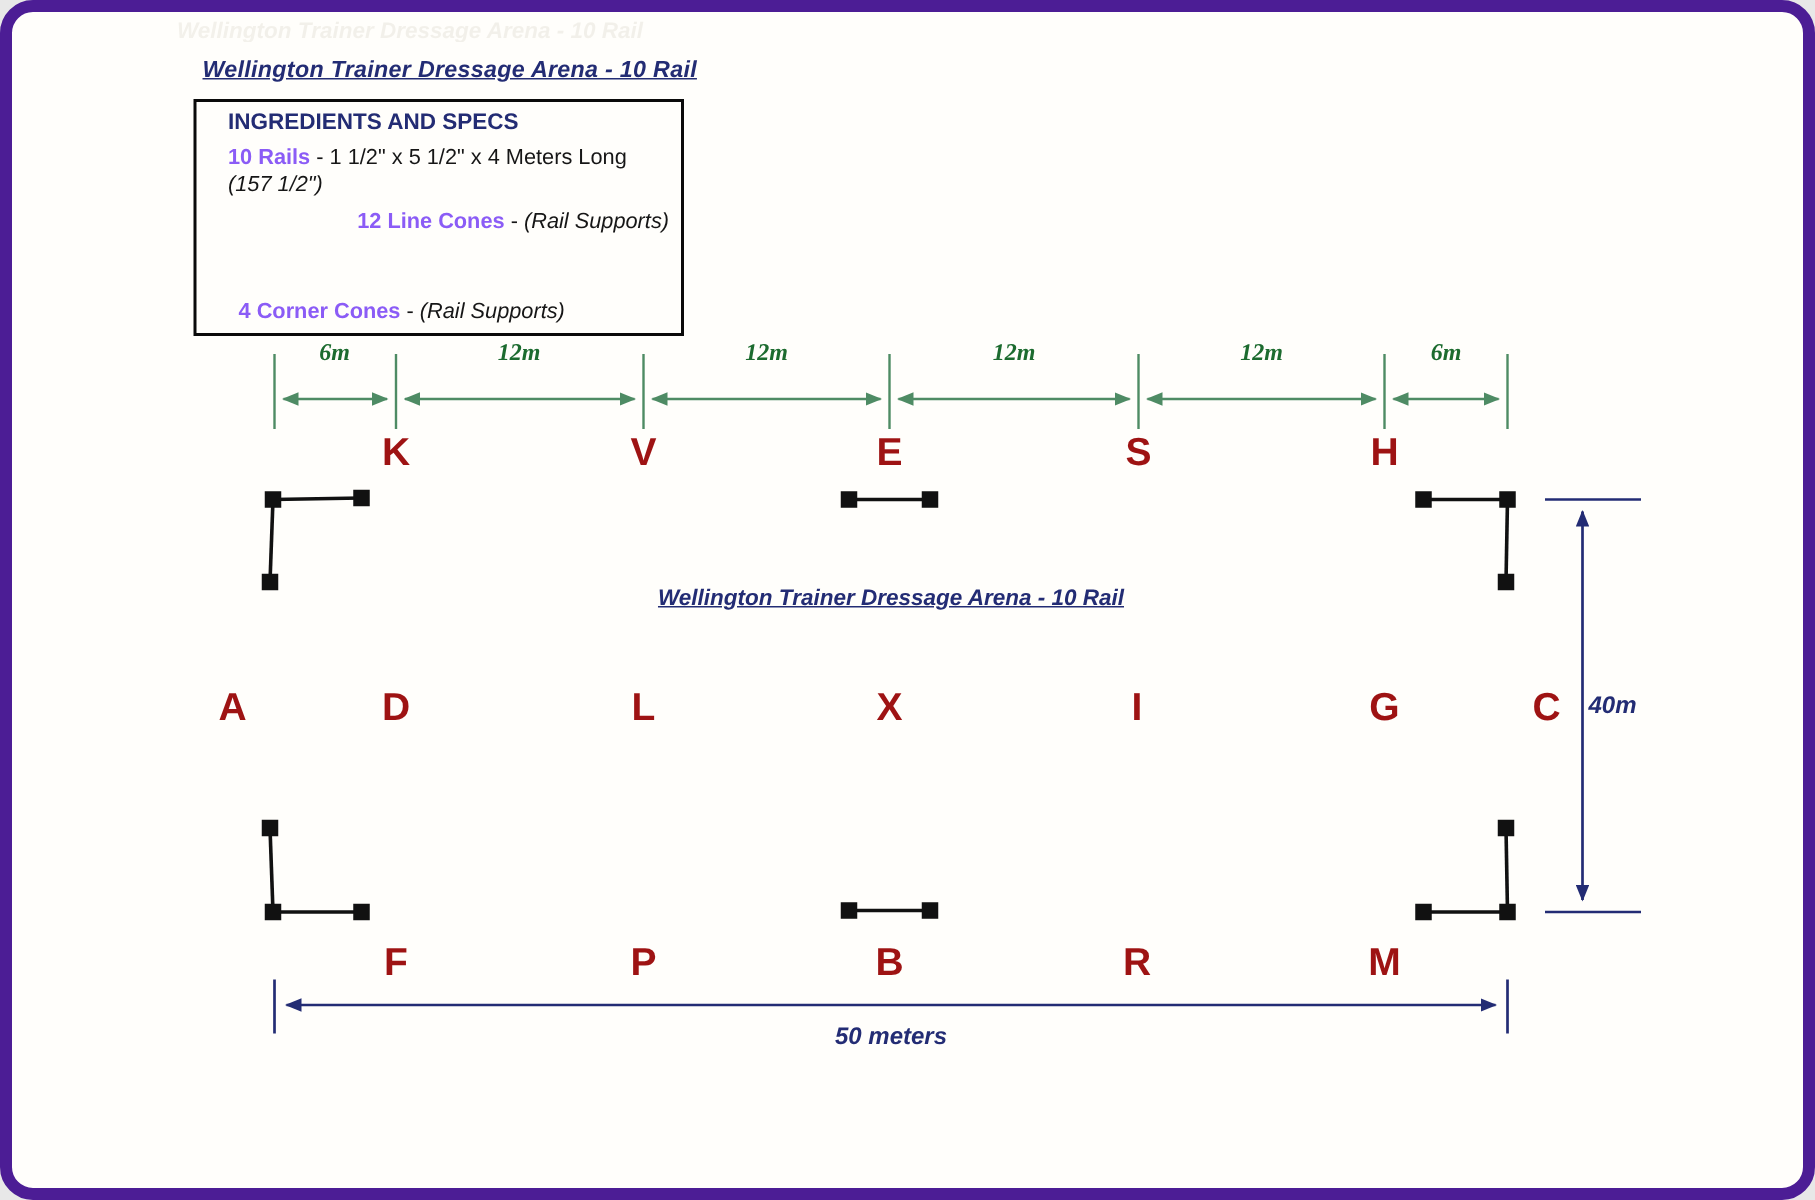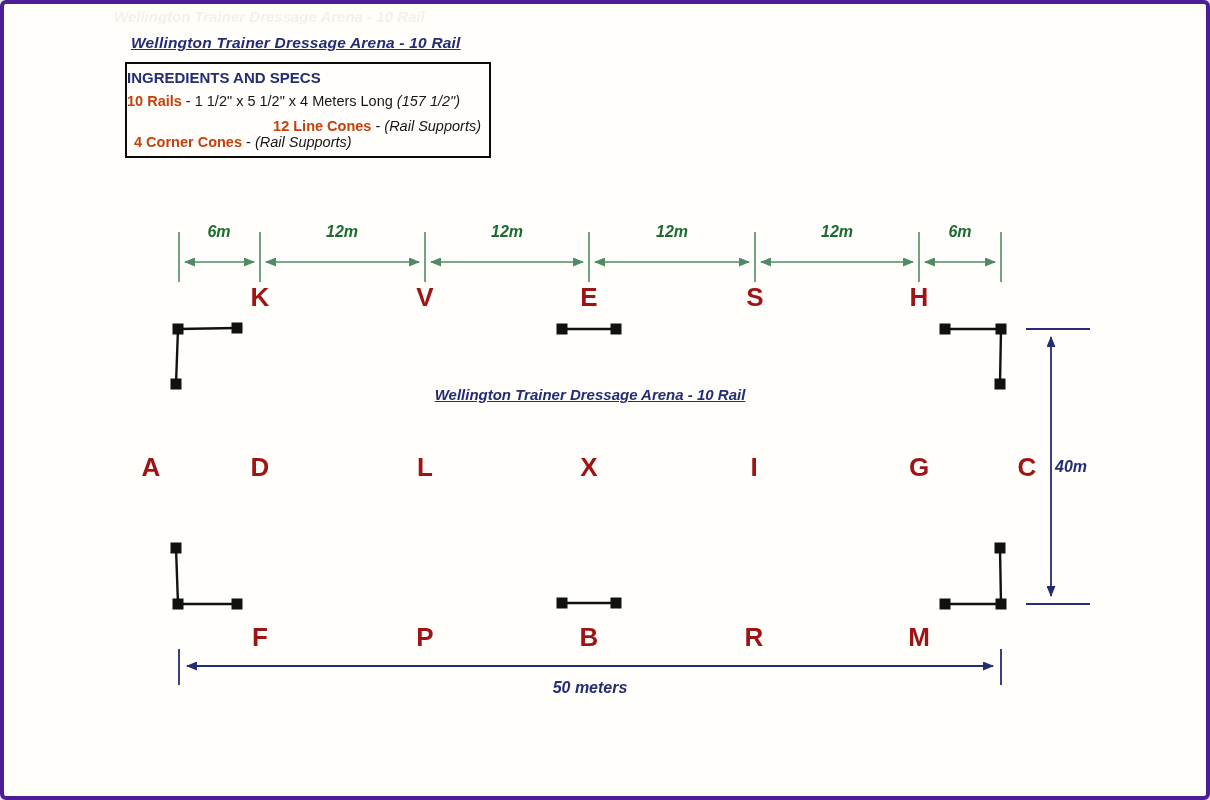--- a/index.html
+++ b/index.html
@@ -1,47 +1,47 @@
 <!DOCTYPE html>
 <html><head>
 <meta charset="utf-8">
 <style>
   html,body{margin:0;padding:0;background:#e8e8e8;}
   .frame{
     position:relative;width:1210px;height:800px;background:#fffefb;
-    border:4px solid #4c1d95;border-radius:6px;box-sizing:border-box;
+    border:8px solid #4c1d95;border-radius:22px;box-sizing:border-box;
     overflow:hidden;font-family:"Liberation Sans",sans-serif;
   }
   .abs{position:absolute;}
   .ghost{
     left:110px;top:4px;width:620px;height:16px;overflow:hidden;
     color:#8a7f5f;opacity:.10;font-size:15px;font-weight:bold;font-style:italic;
     white-space:nowrap;
   }
   .doc-title{
     left:127px;top:30px;color:#232C74;font-size:15.5px;font-weight:bold;
     font-style:italic;text-decoration:underline;letter-spacing:.2px;
   }
   .specs{
-    left:121px;top:58px;width:366px;box-sizing:border-box;
-    border:2px solid #0a0a0a;background:#fffefb;padding:5px 8px 6px 0;
+    left:121px;top:58px;width:327px;box-sizing:border-box;
+    border:2px solid #0a0a0a;background:#fffefb;padding:5px 8px 6px 21px;
     font-size:14.5px;color:#161616;
   }
   .specs .heading{color:#232C74;font-weight:bold;font-size:15px;line-height:18px;}
-  .specs .line{line-height:18px;}
+  .specs .line{line-height:18px;margin-top:44px;}
   .specs .rails{margin-top:5px;}
   .specs .cones1{margin-top:8px;line-height:16px;text-align:right;}
   .specs .cones2{padding-left:7px;line-height:16px;}
   .specs .footer{margin-top:9px;line-height:18px;}
-  .navy-b{color:#c2410c;font-weight:bold;}
+  .navy-b{color:#8b5cf6;font-weight:bold;}
   .ital{font-style:italic;}
   .bold{font-weight:bold;}
   .mlabel{
     transform:translateX(-50%);top:219px;color:#1C6B2F;font-size:16px;
-    font-weight:bold;font-style:italic;white-space:nowrap;
+    font-weight:bold;font-style:italic;white-space:nowrap;font-family:Liberation Serif, serif;
   }
   .letter{
     transform:translateX(-50%);color:#9E1313;font-weight:bold;font-size:26px;
     line-height:26px;
   }
   .l-top{top:280px;}
   .l-mid{top:450px;}
   .l-bot{top:620px;}
   .arena-title{
     left:336px;top:382px;width:500px;text-align:center;color:#232C74;

